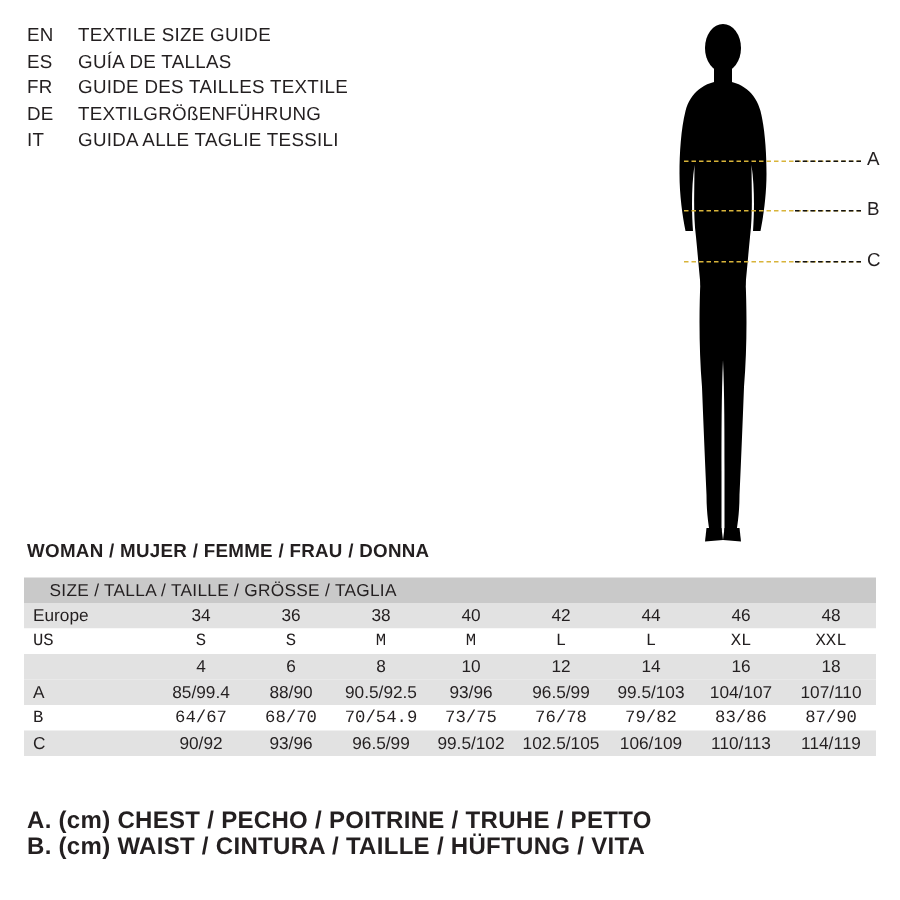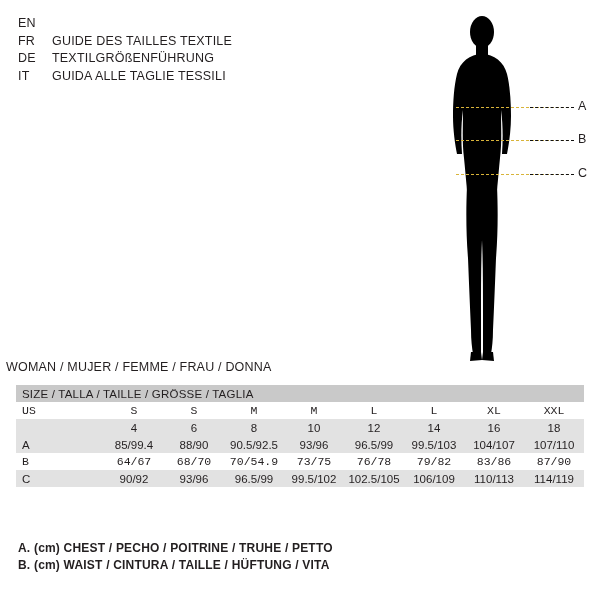--- a/index.html
+++ b/index.html
@@ -77,23 +77,23 @@
     left: 148px;
     font-size: 12.5px;
     color: #231f20;
     transform: translateY(-8px);
   }
 
   
   .woman-caption {
     position: absolute;
     top: 360px;
-    left: 6px;
+    left: 18px;
     font-size: 12.5px;
-    font-weight: normal;
+    font-weight: bold;
     letter-spacing: 0.2px;
     color: #231f20;
   }
 
   
   .table-wrap {
     position: absolute;
     top: 385px;
     left: 16px;
     width: 568px;
@@ -111,56 +111,61 @@
     color: #231f20;
     white-space: nowrap;
   }
   table.size-table td.rowlabel {
     text-align: left;
     padding-left: 6px;
   }
   tr.header-row td {
     background: #c9c9c9;
     text-align: left;
-    padding-left: 6px;
+    padding-left: 17px;
     font-size: 11.5px;
     letter-spacing: 0.2px;
   }
   tr.shade td {
     background: #e2e2e2;
   }
   tr.plain td {
     background: #ffffff;
     font-family: Liberation Mono, monospace;
   }
 
   
   .footnotes {
     position: absolute;
     top: 540px;
     left: 18px;
     width: 520px;
   }
   .footnote {
-    font-size: 12px;
+    font-size: 16px;
     font-weight: bold;
     letter-spacing: 0.2px;
     line-height: 16.5px;
     color: #231f20;
     white-space: nowrap;
   }
 </style>
 </head>
 <body>
 
 <div class="page">
 
   <div class="lang-block">
     <div class="lang-row">
       <span class="lang-code">EN</span>
+      <span class="lang-text">TEXTILE SIZE GUIDE</span>
+    </div>
+    <div class="lang-row">
+      <span class="lang-code">ES</span>
+      <span class="lang-text">GUÍA DE TALLAS</span>
     </div>
     <div class="lang-row">
       <span class="lang-code">FR</span>
       <span class="lang-text">GUIDE DES TAILLES TEXTILE</span>
     </div>
     <div class="lang-row">
       <span class="lang-code">DE</span>
       <span class="lang-text">TEXTILGRÖßENFÜHRUNG</span>
     </div>
     <div class="lang-row">
@@ -241,20 +246,31 @@
         <col style="width:60px">
         <col style="width:60px">
         <col style="width:60px">
         <col style="width:60px">
       </colgroup>
       <tbody>
         <tr class="header-row">
           <td colspan="9">SIZE / TALLA / TAILLE / GRÖSSE / TAGLIA</td>
         </tr>
 
+        <tr class="shade">
+          <td class="rowlabel">Europe</td>
+          <td>34</td>
+          <td>36</td>
+          <td>38</td>
+          <td>40</td>
+          <td>42</td>
+          <td>44</td>
+          <td>46</td>
+          <td>48</td>
+        </tr>
 
         <tr class="plain">
           <td class="rowlabel">US</td>
           <td>S</td>
           <td>S</td>
           <td>M</td>
           <td>M</td>
           <td>L</td>
           <td>L</td>
           <td>XL</td>

